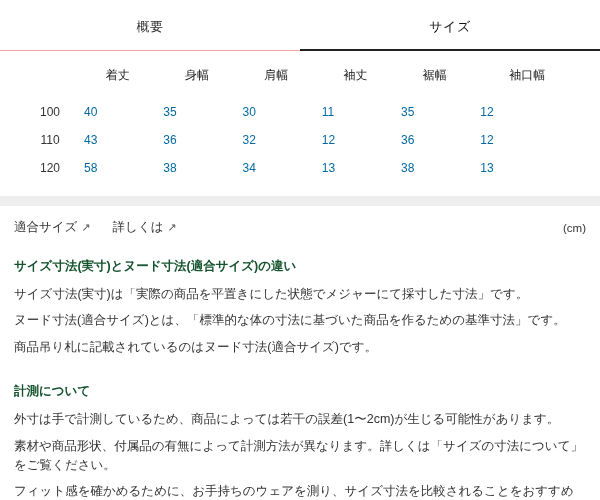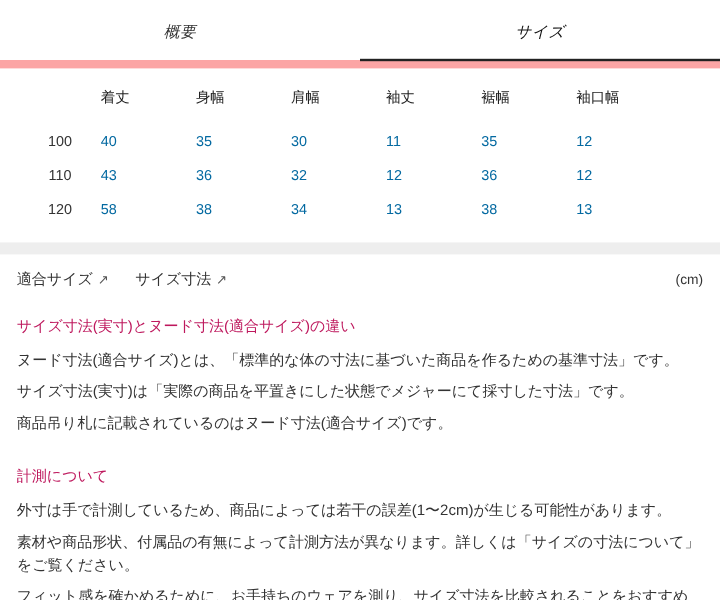--- a/index.html
+++ b/index.html
@@ -18,23 +18,22 @@
     position: relative;
     width: 600px;
     height: 500px;
     box-sizing: border-box;
   }
 
   
   .tabs {
     display: flex;
     width: 100%;
-    border-bottom: 7px solid #fca5a5;
-    box-sizing: border-box;
-    font-style: italic;
+    border-bottom: 1px solid #fca5a5;
+    box-sizing: border-box;
   }
   .tab {
     flex: 1 1 50%;
     text-align: center;
     font-size: 13px;
     color: #333333;
     padding: 18px 0 13px 0;
     box-sizing: border-box;
     border-bottom: 1px solid transparent;
     letter-spacing: 0.5px;
@@ -52,21 +51,21 @@
     box-sizing: border-box;
   }
   table.size-table {
     width: 100%;
     border-collapse: collapse;
     font-size: 12px;
     color: #333333;
   }
   table.size-table th {
     font-weight: normal;
-    text-align: left;
+    text-align: center;
     padding: 16px 12px 12px 0;
     color: #222222;
     font-size: 12px;
   }
   table.size-table th.corner {
     width: 58px;
   }
   table.size-table td {
     text-align: left;
     padding: 7px 12px 7px 0;
@@ -116,22 +115,22 @@
     color: #333333;
   }
 
   
   .section {
     padding: 0 14px;
     box-sizing: border-box;
   }
   .section-heading {
     font-size: 12.5px;
-    font-weight: normal;
-    color: #be185d;
+    font-weight: bold;
+    color: #14532d;
     margin: 22px 0 10px 0;
   }
   .section-heading.second {
     margin-top: 26px;
   }
   .para {
     font-size: 12.5px;
     line-height: 1.55;
     color: #333333;
     margin: 0 0 7px 0;
@@ -196,29 +195,29 @@
     </table>
   </div>
 
   <div class="band"></div>
 
   <div class="links-row">
     <span class="link-item">
       <span>適合サイズ</span><span class="arrow-icon">↗</span>
     </span>
     <span class="link-item">
-      <span>サイズ寸法</span><span class="arrow-icon">↗</span>
+      <span>詳しくは</span><span class="arrow-icon">↗</span>
     </span>
     <span class="unit">(cm)</span>
   </div>
 
   <div class="section">
     <div class="section-heading">サイズ寸法(実寸)とヌード寸法(適合サイズ)の違い</div>
+    <p class="para">サイズ寸法(実寸)は「実際の商品を平置きにした状態でメジャーにて採寸した寸法」です。</p>
     <p class="para">ヌード寸法(適合サイズ)とは、「標準的な体の寸法に基づいた商品を作るための基準寸法」です。</p>
-    <p class="para">サイズ寸法(実寸)は「実際の商品を平置きにした状態でメジャーにて採寸した寸法」です。</p>
     <p class="para">商品吊り札に記載されているのはヌード寸法(適合サイズ)です。</p>
   </div>
 
   <div class="section">
     <div class="section-heading second">計測について</div>
     <p class="para">外寸は手で計測しているため、商品によっては若干の誤差(1〜2cm)が生じる可能性があります。</p>
     <p class="para">素材や商品形状、付属品の有無によって計測方法が異なります。詳しくは「サイズの寸法について」をご覧ください。</p>
     <p class="para">フィット感を確かめるために、お手持ちのウェアを測り、サイズ寸法を比較されることをおすすめいたします。</p>
   </div>
 

